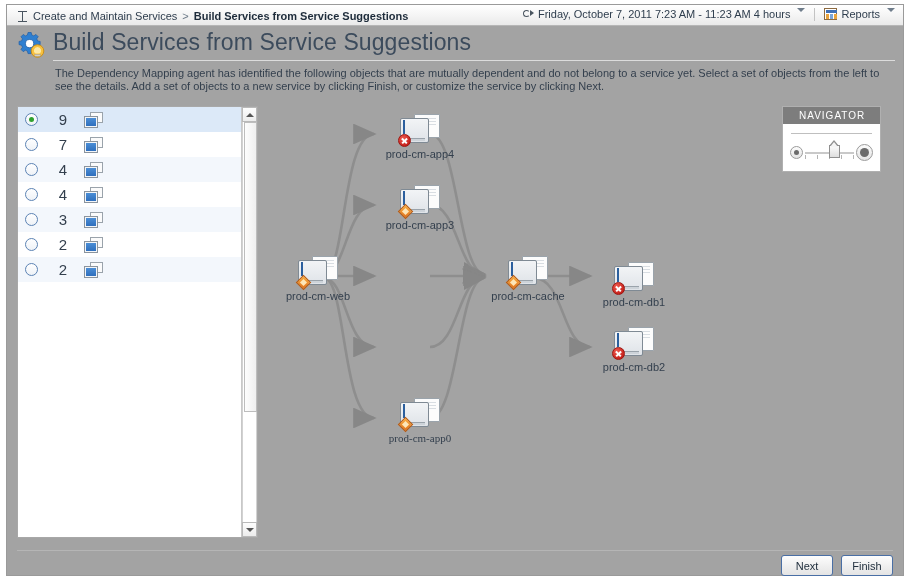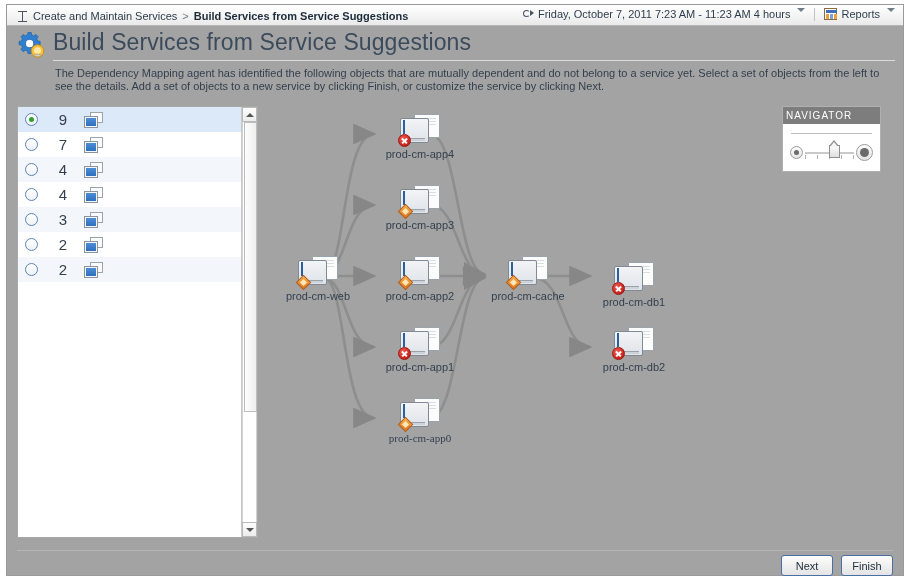--- a/index.html
+++ b/index.html
@@ -322,21 +322,21 @@
     border: 1px solid #b0b0b0;
     box-sizing: border-box;
   }
   .nav-header {
     height: 17px;
     background: #7d7d7d;
     color: #ffffff;
     font-size: 10px;
     letter-spacing: 1px;
     display: flex; align-items: center;
-    padding-left: 3px;
+    padding-left: 16px;
     box-sizing: border-box;
   }
   .nav-body {
     position: relative;
     height: 47px;
     background: #ffffff;
   }
   .nav-divider {
     position: absolute;
     left: 8px; right: 8px; top: 9px;
@@ -736,37 +736,21 @@
 
     <div class="node" style="left:120px; top:79px;">
       <div class="node-icon">
         <span class="sheet"></span>
         <span class="monitor"><span class="screen"></span><span class="base"></span></span>
         <span class="badge warning"></span>
       </div>
       <div class="node-label">prod-cm-app3</div>
     </div>
 
-    <div class="node" style="left:120px; top:150px;">
-      <div class="node-icon">
-        <span class="sheet"></span>
-        <span class="monitor"><span class="screen"></span><span class="base"></span></span>
-        <span class="badge warning"></span>
-      </div>
-      <div class="node-label">prod-cm-app2</div>
-    </div>
-
-    <div class="node" style="left:120px; top:221px;">
-      <div class="node-icon">
-        <span class="sheet"></span>
-        <span class="monitor"><span class="screen"></span><span class="base"></span></span>
-        <span class="badge error"></span>
-      </div>
-      <div class="node-label">prod-cm-app1</div>
-    </div>
+
 
     <div class="node" style="left:120px; top:292px;font-family:Liberation Serif, serif;">
       <div class="node-icon">
         <span class="sheet"></span>
         <span class="monitor"><span class="screen"></span><span class="base"></span></span>
         <span class="badge warning"></span>
       </div>
       <div class="node-label">prod-cm-app0</div>
     </div>
 

